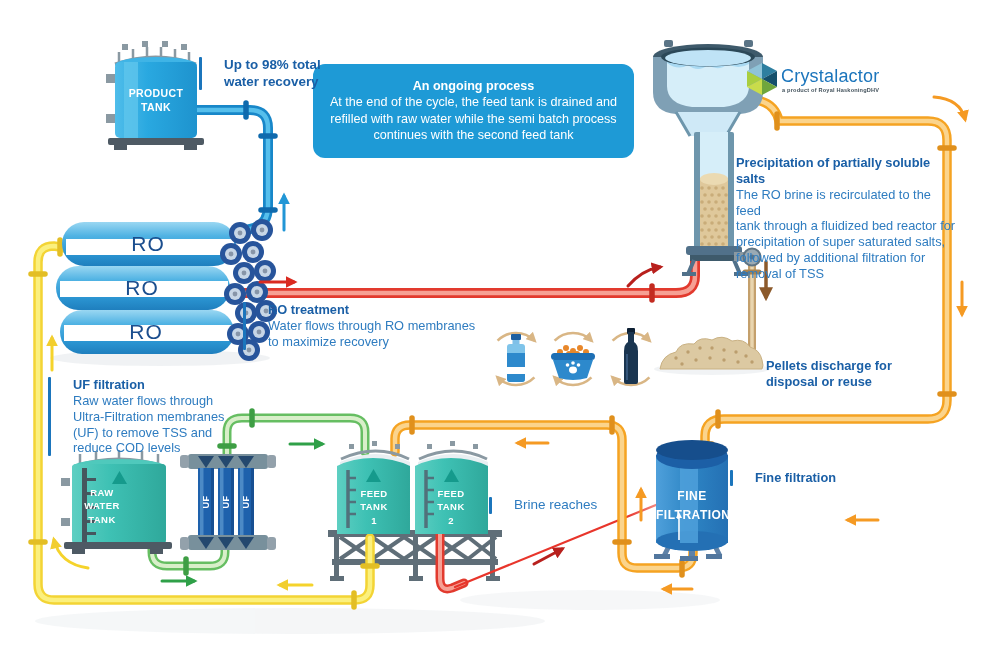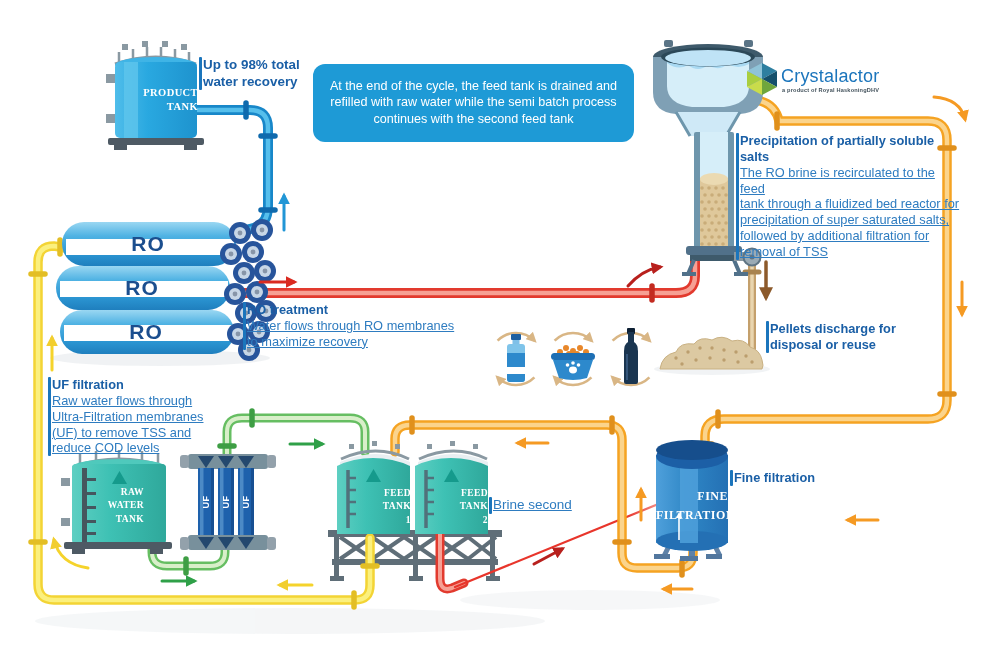--- a/index.html
+++ b/index.html
@@ -3,34 +3,34 @@
 <meta charset="utf-8">
 <style>
   :root{
     --accent-blue:#1B75BC; --heading-blue:#1A5FA6; --body-blue:#2E7CC0;
     --box-blue:#1E9AD6; --membrane-navy:#1B4E8E;
   }
   html,body{margin:0;padding:0;background:#fff;}
   .frame{position:relative;width:1000px;height:647px;background:#fff;overflow:hidden;
          font-family:"Liberation Sans",sans-serif;}
   svg{position:absolute;left:0;top:0;}
-  .ann{position:absolute;display:flex;gap:1px;justify-content:space-between;}
+  .ann{position:absolute;display:flex;gap:22px;justify-content:space-between;}
   .ann .bar{width:3px;background:var(--accent-blue,#1B75BC);border-radius:1px;flex:none;align-self:stretch;}
   .t-title{font-weight:bold;color:var(--heading-blue,#1A5FA6);font-size:12.8px;line-height:1.24;white-space:pre-line;}
-  .t-body{color:var(--body-blue,#2E7CC0);font-size:12.8px;line-height:1.24;white-space:pre-line;text-decoration:underline;}
+  .t-body{color:var(--body-blue,#2E7CC0);font-size:12.8px;line-height:1.24;white-space:pre-line;}
   .t-big{font-size:13.4px;}
   .info-box{position:absolute;left:313px;top:64px;width:321px;box-sizing:border-box;
             background:var(--box-blue,#1E9AD6);border-radius:12px;color:#fff;text-align:center;
             padding:14px 8px 15px 8px;font-size:12.6px;line-height:1.3;}
   .info-title{font-weight:bold;}
   .info-p{white-space:pre-line;}
   .info-p.second{}
-  .tank-label{position:absolute;color:#fff;font-weight:bold;text-align:right;
-              white-space:pre-line;letter-spacing:.4px;font-family:Liberation Serif, serif;}
-  .ro-label{position:absolute;color:var(--membrane-navy,#1B4E8E);font-weight:bold;
+  .tank-label{position:absolute;color:#fff;font-weight:bold;text-align:center;
+              white-space:pre-line;letter-spacing:.4px;}
+  .ro-label{position:absolute;color:var(--membrane-navy,#1B4E8E);font-weight:normal;
             font-size:21px;text-align:center;letter-spacing:1px;line-height:1;}
   .uf-label{position:absolute;width:30px;height:14px;color:#fff;font-size:9px;font-weight:bold;
             text-align:center;transform:rotate(-90deg);line-height:14px;letter-spacing:.5px;}
   .logo-name{position:absolute;left:781px;top:66px;font-size:18px;color:var(--accent-blue,#1B75BC);letter-spacing:.2px;text-align:center;}
   .logo-tagline{position:absolute;left:782px;top:87px;font-size:5.6px;font-weight:bold;color:#43525C;letter-spacing:.2px;}
 </style>
 </head>
 <body>
 
 <div class="frame">
@@ -450,20 +450,21 @@
     <path d="M962 282 L962 314" stroke="#F59A23" marker-end="url(#ao)"></path>
     <path d="M878 520 L848 520" stroke="#F59A23" marker-end="url(#ao)"></path>
     <path d="M641 520 L641 490" stroke="#F59A23" marker-end="url(#ao)"></path>
     <path d="M548 443 L518 443" stroke="#F59A23" marker-end="url(#ao)"></path>
     <path d="M692 589 L664 589" stroke="#F59A23" marker-end="url(#ao)"></path>
     <path d="M766 262 L766 297" stroke="#8C5A2B" stroke-width="3.5" marker-end="url(#abr)"></path>
   </g>
 </svg>
 
 <div class="info-box">
+  <div class="info-title">An ongoing process</div>
   <div class="info-p second">At the end of the cycle, the feed tank is drained and
 refilled with raw water while the semi batch process
 continues with the second feed tank</div>
 </div>
 
 <div class="logo-name">Crystalactor</div>
 <div class="logo-tagline">a product of Royal HaskoningDHV</div>
 
 <div class="ann" style="left:199px;top:57px;">
   <span class="bar"></span>
@@ -484,48 +485,48 @@
 
 <div class="ann" style="left:243px;top:302px;">
   <span class="bar"></span>
   <div>
     <div class="t-title">RO treatment</div>
     <div class="t-body">Water flows through RO membranes
 to maximize recovery</div>
   </div>
 </div>
 
-<div class="ann" style="left:736px;top:133px;">
+<div class="ann" style="left:736px;top:133px;flex-direction:column;">
   <span class="bar"></span>
   <div style="width:220px;">
     <div class="t-title">Precipitation of partially soluble salts</div>
     <div class="t-body">The RO brine is recirculated to the feed
 tank through a fluidized bed reactor for
 precipitation of super saturated salts,
 followed by additional filtration for
 removal of TSS</div>
   </div>
 </div>
 
-<div class="ann" style="left:766px;top:321px;">
+<div class="ann" style="left:766px;top:336px;flex-direction:column;">
   <span class="bar"></span>
   <div class="t-title">Pellets discharge for
 disposal or reuse</div>
 </div>
 
 <div class="ann" style="left:730px;top:470px;">
   <span class="bar"></span>
   <div>
     <div class="t-title">Fine filtration</div>
   </div>
 </div>
 
 <div class="ann" style="left:489px;top:497px;">
   <span class="bar"></span>
-  <div class="t-body" style="font-size:13.5px;">Brine second</div>
+  <div class="t-body" style="font-size:13.5px;">Brine reaches</div>
 </div>
 
 <div class="tank-label" style="left:114px;top:86px;width:84px;font-size:10.5px;line-height:1.35;">PRODUCT
 TANK</div>
 <div class="tank-label" style="left:60px;top:486px;width:84px;font-size:9.5px;line-height:1.4;">RAW
 WATER
 TANK</div>
 <div class="tank-label" style="left:337px;top:487px;width:74px;font-size:9.5px;line-height:1.4;">FEED
 TANK
 1</div>

